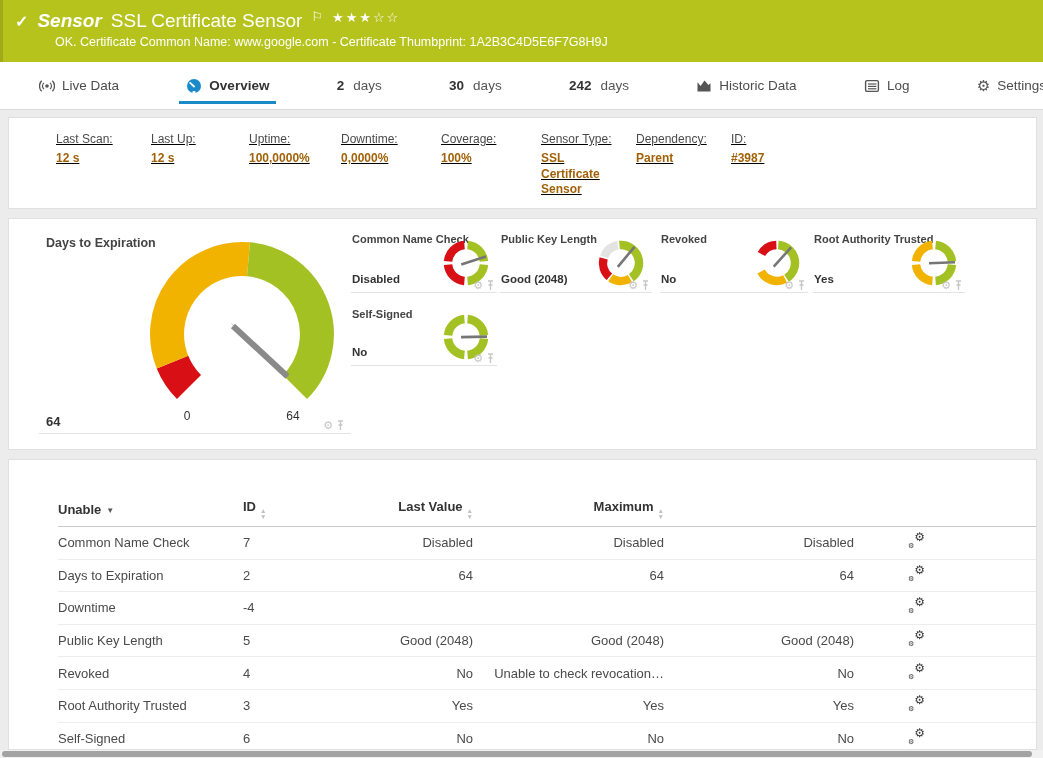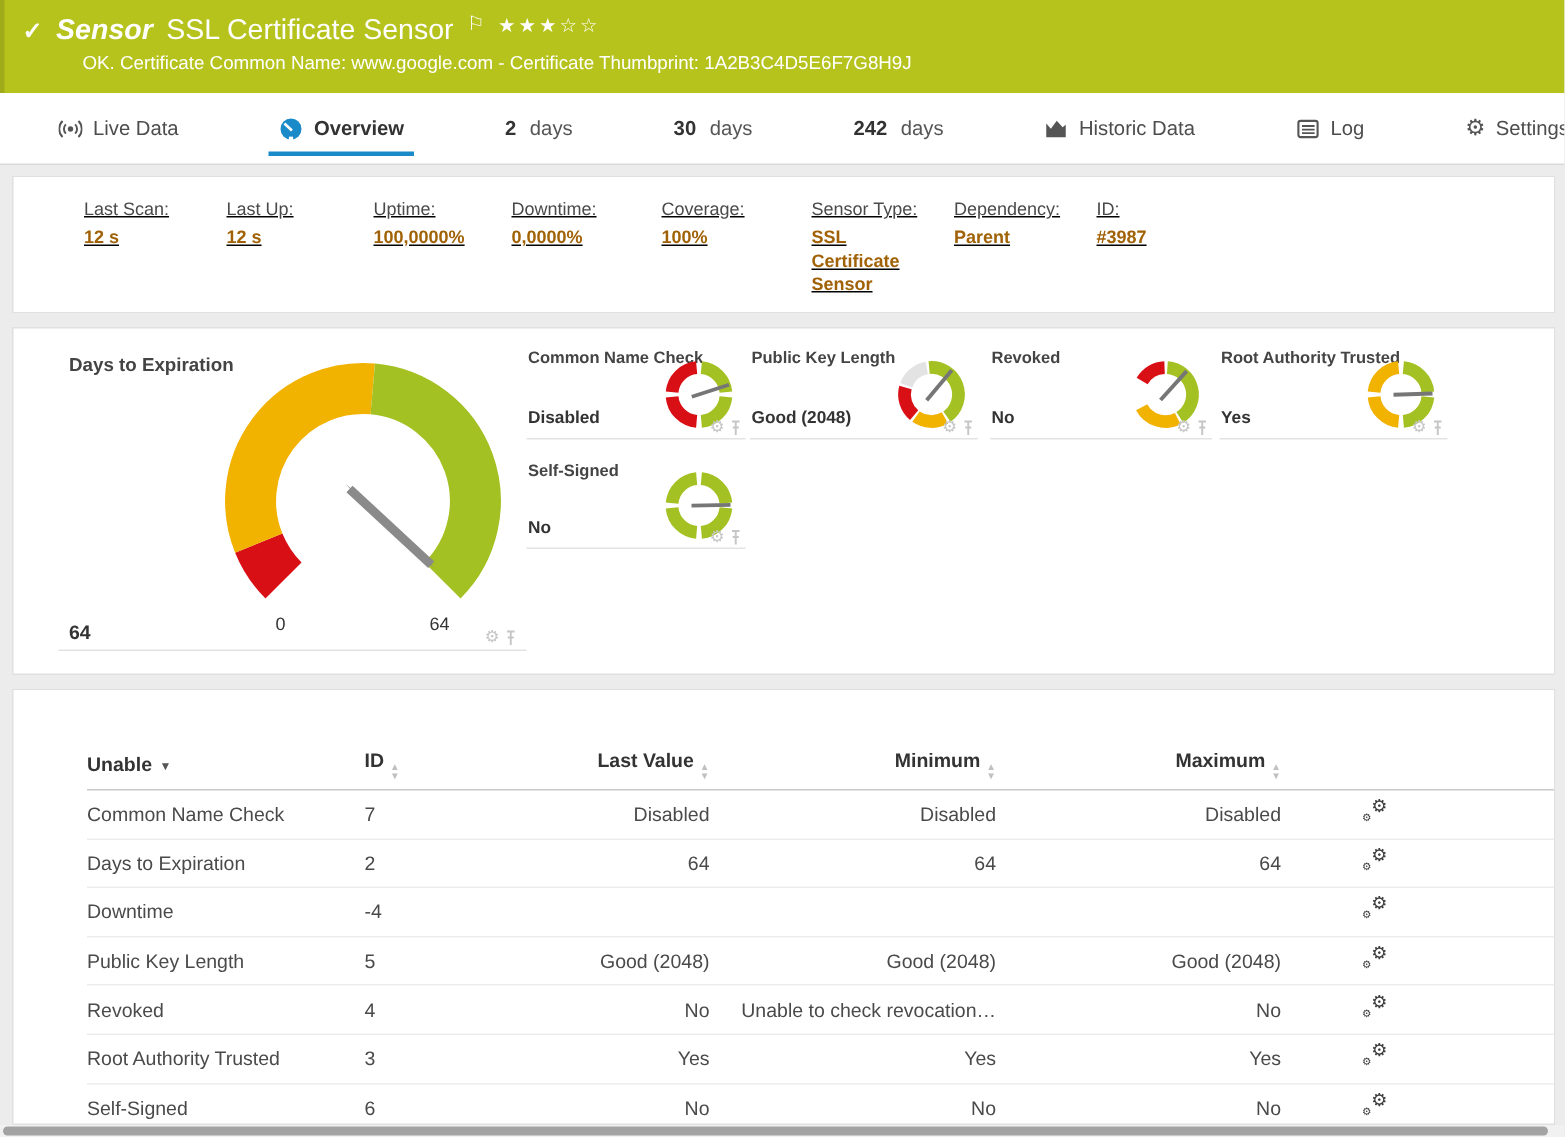--- a/index.html
+++ b/index.html
@@ -296,26 +296,20 @@
             <span>▼</span>
           </span>
       </div>
       <div class="c-center">
         <span>Last Value</span><span class="sort-both">
             <span>▲</span>
             <span>▼</span>
           </span>
       </div>
       <div class="c-right">
-        <span>Minimum</span><span class="sort-both">
-            <span>▲</span>
-            <span>▼</span>
-          </span>
-      </div>
-      <div class="c-right">
         <span>Maximum</span><span class="sort-both">
             <span>▲</span>
             <span>▼</span>
           </span>
       </div>
       <div></div>
     </div>
 
     <div class="trow">
       <div>Common Name Check</div>

